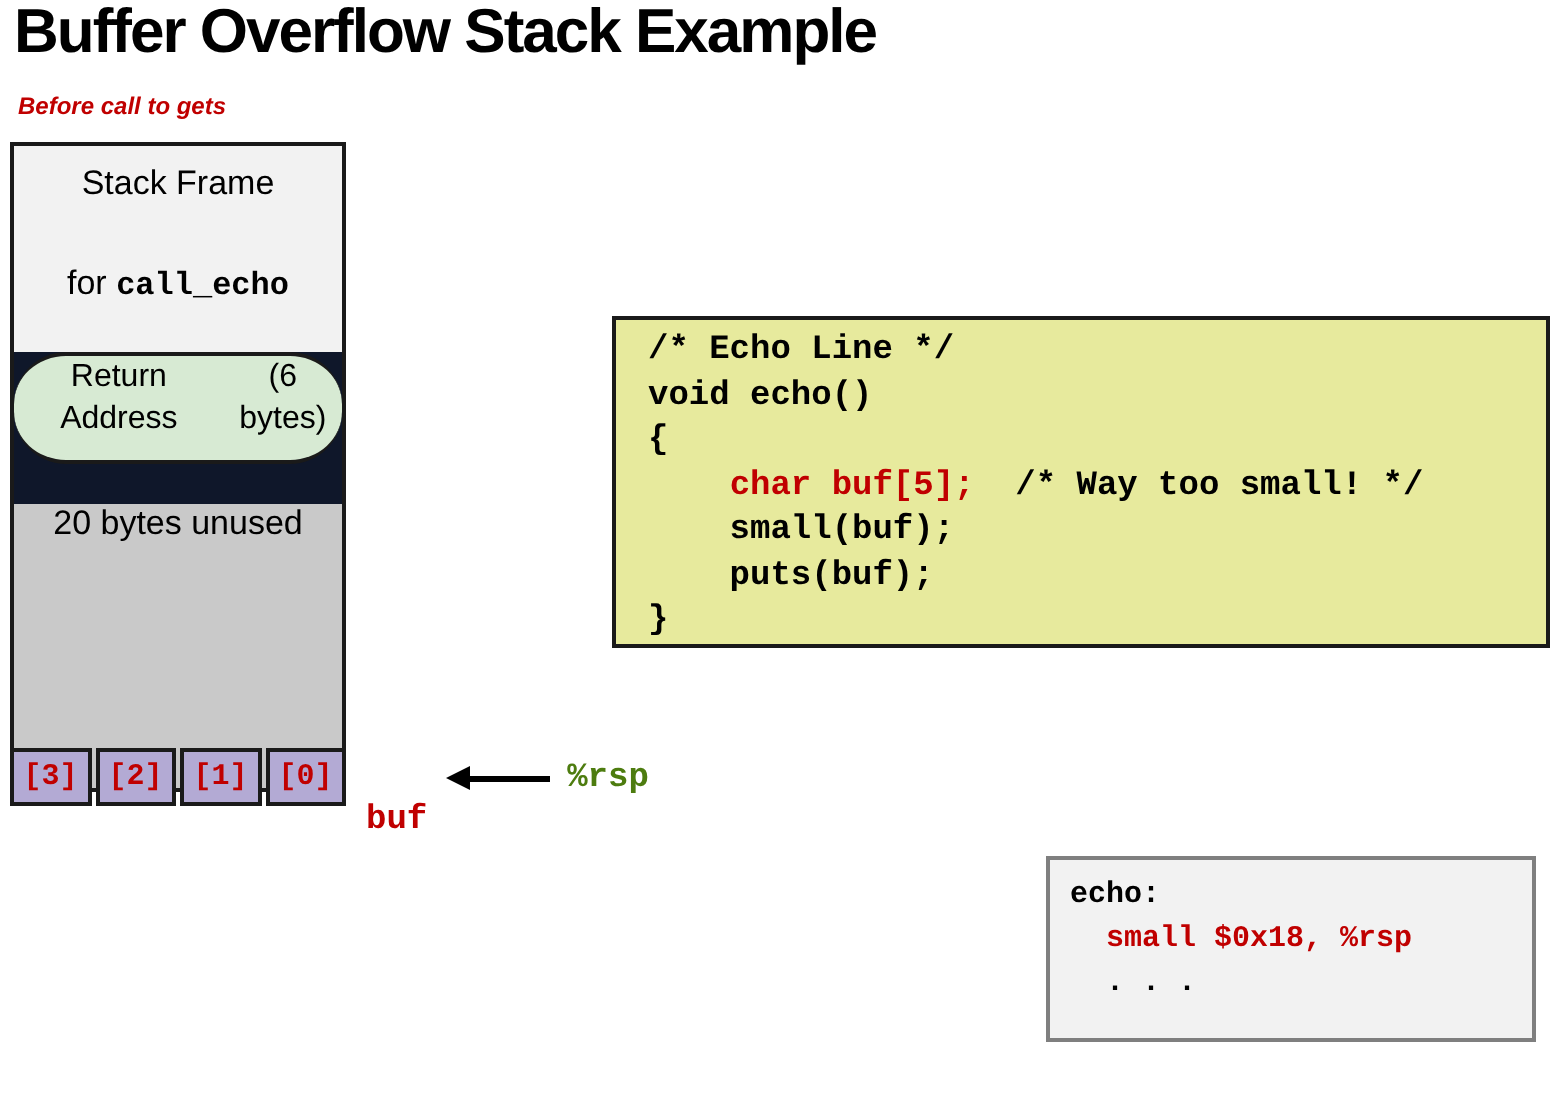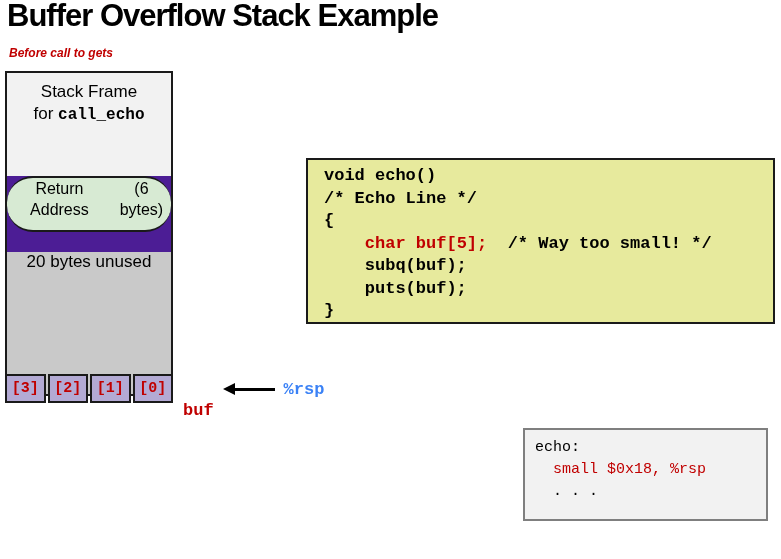--- a/index.html
+++ b/index.html
@@ -21,28 +21,28 @@
   .title{
     position:absolute;left:7px;top:-2px;margin:0;
     font-size:31px;font-weight:bold;letter-spacing:-1px;color:#000;
   }
   .subtitle{
     position:absolute;left:9px;top:46px;
     font-size:12px;font-weight:bold;font-style:italic;color:var(--accent_red);
   }
   .stack{
     position:absolute;left:5px;top:71px;width:168px;box-sizing:border-box;
-    border:2.5px solid var(--border_black);background:#4c1d95;
+    border:2.5px solid var(--border_black);background:#0f172a;
   }
   .sec{box-sizing:border-box;text-align:center;}
   .sec-frame{
     height:103px;background:var(--stack_frame_bg);
     padding-top:8px;font-size:17px;line-height:22px;
   }
-  .frame-line2{white-space:pre;}
+  .frame-line2{white-space:pre;margin-top:28px;}
   .mono-b{font-family:"Liberation Mono",monospace;font-weight:bold;font-size:16px;}
   .sec-ret{
     height:56px;background:var(--return_address_bg);
     border-top:2.5px solid var(--border_black);
     border-bottom:2.5px solid var(--border_black);
     display:flex;justify-content:center;
     font-size:16px;line-height:21px;border-radius:26px;
   }
   .sec-unused{
     height:142px;background:var(--unused_bg);
@@ -65,39 +65,39 @@
     position:absolute;left:183px;top:377px;height:24px;
     display:flex;align-items:center;gap:9px;
   }
   .buf-label{
     font-family:"Liberation Mono",monospace;font-weight:bold;font-size:17px;
     color:var(--accent_red);
     margin-top:43px;
   }
   .rsp-label{
     font-family:"Liberation Mono",monospace;font-weight:bold;font-size:17px;
-    color:#3b82f6;
+    color:#4d7c0f;
   }
   .arrow{display:inline-flex;align-items:center;}
   .arrow .head{
     width:0;height:0;border-top:6px solid transparent;border-bottom:6px solid transparent;
     border-right:12px solid #000;
   }
   .arrow .line{width:40px;height:3px;background:#000;}
   .code-box{
     position:absolute;left:306px;top:158px;width:469px;height:166px;box-sizing:border-box;
     background:var(--code_box_bg);border:2px solid var(--border_black);
     padding:5px 0 0 16px;
     font-family:"Liberation Mono",monospace;font-weight:bold;font-size:17px;line-height:22.5px;
   }
   .asm-box{
     position:absolute;left:523px;top:428px;width:245px;height:93px;box-sizing:border-box;
     background:var(--asm_box_bg);border:2px solid var(--asm_border_gray);
     padding:7px 0 0 10px;
-    font-family:"Liberation Mono",monospace;font-weight:normal;font-size:15px;line-height:22px;
+    font-family:"Liberation Mono",monospace;font-weight:bold;font-size:15px;line-height:22px;
   }
   .code-line{white-space:pre;}
   .c-black{color:#000;}
   .c-red{color:var(--accent_red);}
 </style>
 </head>
 <body>
 
 <div class="slide">
   <h1 class="title">Buffer Overflow Stack Example</h1>
@@ -127,25 +127,25 @@
   <div class="buf-annot">
     <span class="buf-label">buf</span>
     <span class="arrow">
         <span class="head"></span>
         <span class="line"></span>
       </span>
     <span class="rsp-label">%rsp</span>
   </div>
 
   <div class="code-box" id="code-box">
+      <div class="code-line"><span class="c-black">/* Echo Line */</span></div>
       <div class="code-line"><span class="c-black">void echo()</span></div>
-      <div class="code-line"><span class="c-black">/* Echo Line */</span></div>
       <div class="code-line"><span class="c-black">{</span></div>
       <div class="code-line"><span class="c-black">    </span><span class="c-red">char buf[5];</span><span class="c-black">  /* Way too small! */</span></div>
-      <div class="code-line"><span class="c-black">    subq(buf);</span></div>
+      <div class="code-line"><span class="c-black">    small(buf);</span></div>
       <div class="code-line"><span class="c-black">    puts(buf);</span></div>
       <div class="code-line"><span class="c-black">}</span></div>
     </div>
 
   <div class="asm-box" id="asm-box">
       <div class="code-line c-black">echo:</div>
       <div class="code-line c-red">  small $0x18, %rsp</div>
       <div class="code-line c-black">  . . .</div>
     </div>
 </div>

